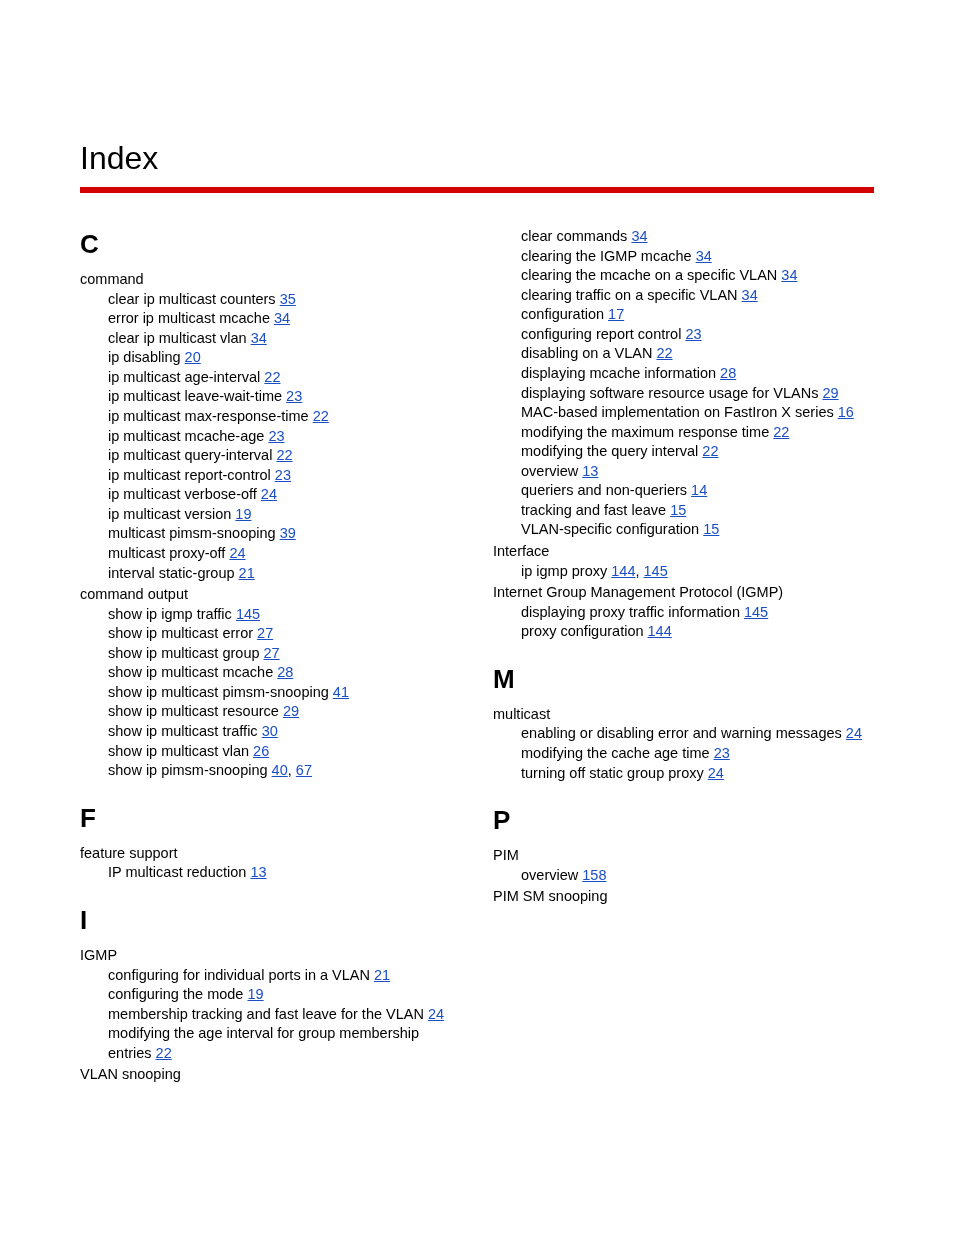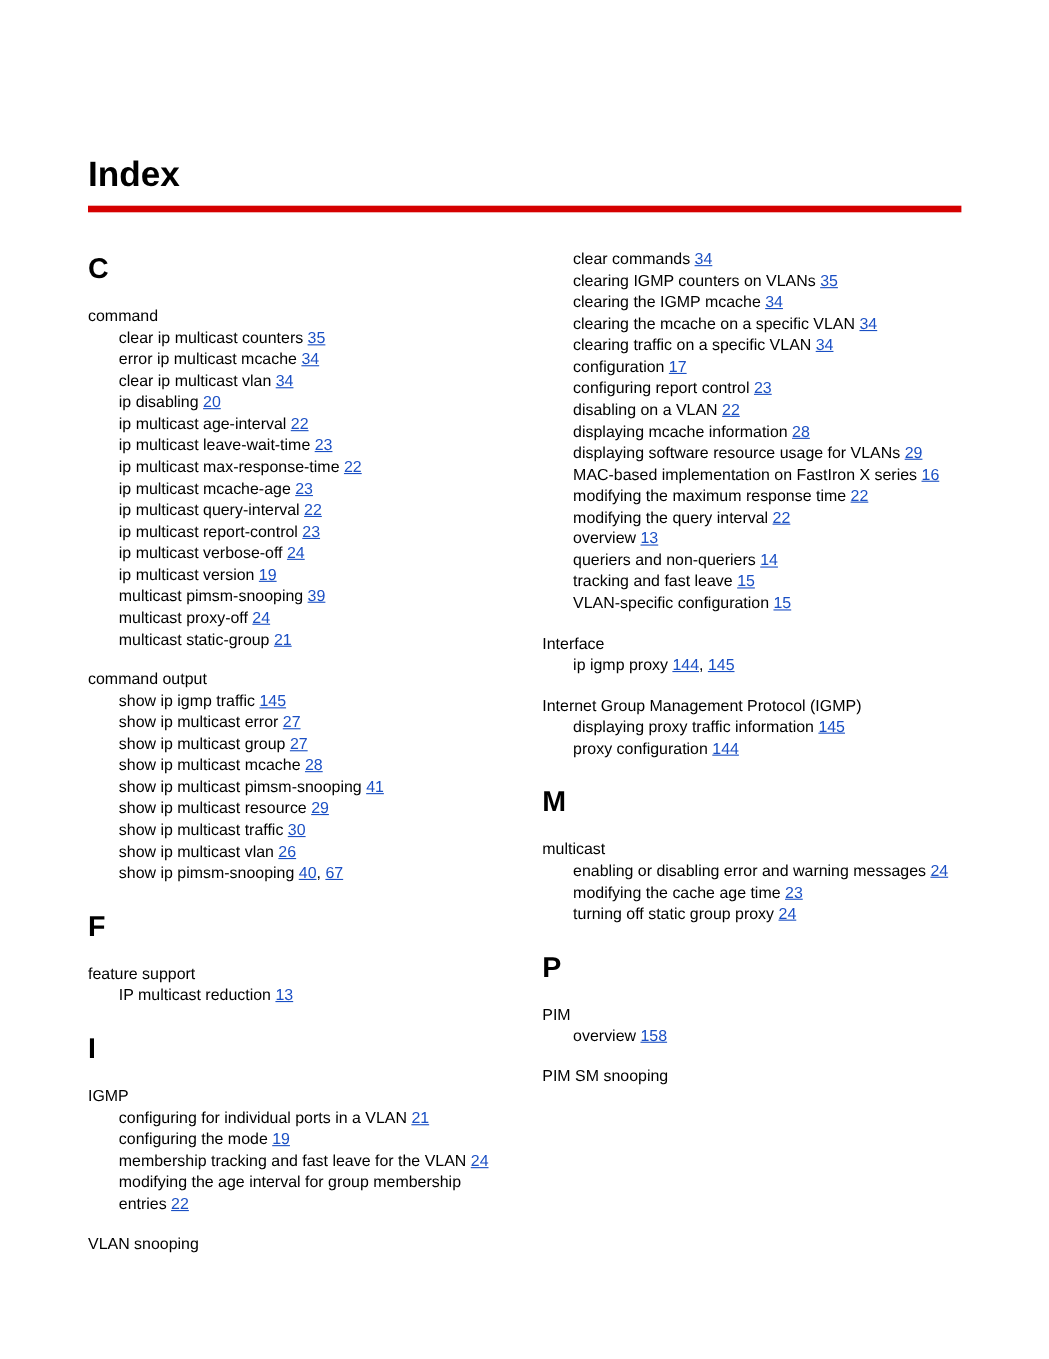--- a/index.html
+++ b/index.html
@@ -1,24 +1,24 @@
 <!DOCTYPE html>
 <html><head>
 <meta charset="utf-8">
 <style>
   * { box-sizing: border-box; margin: 0; padding: 0; }
   html, body { width: 954px; background: #ffffff; font-family: Arial, Helvetica, sans-serif; color: #000; }
   .page { padding: 140px 80px 40px 80px; }
-  .title { font-size: 32px; font-weight: bold; margin-bottom: 10px; }
+  .title { font-size: 32px; font-weight: normal; margin-bottom: 10px; }
   .redbar { height: 6px; background: #d50000; width: 100%; margin-bottom: 34px; }
   .columns { display: flex; gap: 32px; }
   .col { flex: 1; font-size: 14.5px; line-height: 1.35; }
   .letter { font-size: 26px; font-weight: bold; margin-top: 20px; margin-bottom: 8px; }
   .letter:first-child { margin-top: 0; }
-  .term { margin-top: 17px; }
+  .term { margin-top: 2px; }
   .sub { padding-left: 28px; }
   .xref { color: #1a4fc4; text-decoration: underline; }
 </style>
 </head>
 <body>
 
 <div class="page">
   <div class="title">Index</div>
   <div class="redbar"></div>
 
@@ -33,21 +33,21 @@
         <div class="sub"><span>ip multicast age-interval </span><span class="xref">22</span></div>
         <div class="sub"><span>ip multicast leave-wait-time </span><span class="xref">23</span></div>
         <div class="sub"><span>ip multicast max-response-time </span><span class="xref">22</span></div>
         <div class="sub"><span>ip multicast mcache-age </span><span class="xref">23</span></div>
         <div class="sub"><span>ip multicast query-interval </span><span class="xref">22</span></div>
         <div class="sub"><span>ip multicast report-control </span><span class="xref">23</span></div>
         <div class="sub"><span>ip multicast verbose-off </span><span class="xref">24</span></div>
         <div class="sub"><span>ip multicast version </span><span class="xref">19</span></div>
         <div class="sub"><span>multicast pimsm-snooping </span><span class="xref">39</span></div>
         <div class="sub"><span>multicast proxy-off </span><span class="xref">24</span></div>
-        <div class="sub"><span>multicast static-group </span><span class="xref">21</span></div>
+        <div class="sub"><span>interval static-group </span><span class="xref">21</span></div>
         <div class="term">command output</div>
         <div class="sub"><span>show ip igmp traffic </span><span class="xref">145</span></div>
         <div class="sub"><span>show ip multicast error </span><span class="xref">27</span></div>
         <div class="sub"><span>show ip multicast group </span><span class="xref">27</span></div>
         <div class="sub"><span>show ip multicast mcache </span><span class="xref">28</span></div>
         <div class="sub"><span>show ip multicast pimsm-snooping </span><span class="xref">41</span></div>
         <div class="sub"><span>show ip multicast resource </span><span class="xref">29</span></div>
         <div class="sub"><span>show ip multicast traffic </span><span class="xref">30</span></div>
         <div class="sub"><span>show ip multicast vlan </span><span class="xref">26</span></div>
         <div class="sub"><span>show ip pimsm-snooping </span><span class="xref">40</span><span>, </span><span class="xref">67</span></div>
@@ -57,21 +57,20 @@
         <div class="letter">I</div>
         <div class="term">IGMP</div>
         <div class="sub"><span>configuring for individual ports in a VLAN </span><span class="xref">21</span></div>
         <div class="sub"><span>configuring the mode </span><span class="xref">19</span></div>
         <div class="sub"><span>membership tracking and fast leave for the VLAN </span><span class="xref">24</span></div>
         <div class="sub"><span>modifying the age interval for group membership entries </span><span class="xref">22</span></div>
         <div class="term">VLAN snooping</div>
       </div>
     <div class="col" id="col-right">
         <div class="sub"><span>clear commands </span><span class="xref">34</span></div>
-        <div class="sub"><span>clearing IGMP counters on VLANs </span><span class="xref">35</span></div>
         <div class="sub"><span>clearing the IGMP mcache </span><span class="xref">34</span></div>
         <div class="sub"><span>clearing the mcache on a specific VLAN </span><span class="xref">34</span></div>
         <div class="sub"><span>clearing traffic on a specific VLAN </span><span class="xref">34</span></div>
         <div class="sub"><span>configuration </span><span class="xref">17</span></div>
         <div class="sub"><span>configuring report control </span><span class="xref">23</span></div>
         <div class="sub"><span>disabling on a VLAN </span><span class="xref">22</span></div>
         <div class="sub"><span>displaying mcache information </span><span class="xref">28</span></div>
         <div class="sub"><span>displaying software resource usage for VLANs </span><span class="xref">29</span></div>
         <div class="sub"><span>MAC-based implementation on FastIron X series </span><span class="xref">16</span></div>
         <div class="sub"><span>modifying the maximum response time </span><span class="xref">22</span></div>

